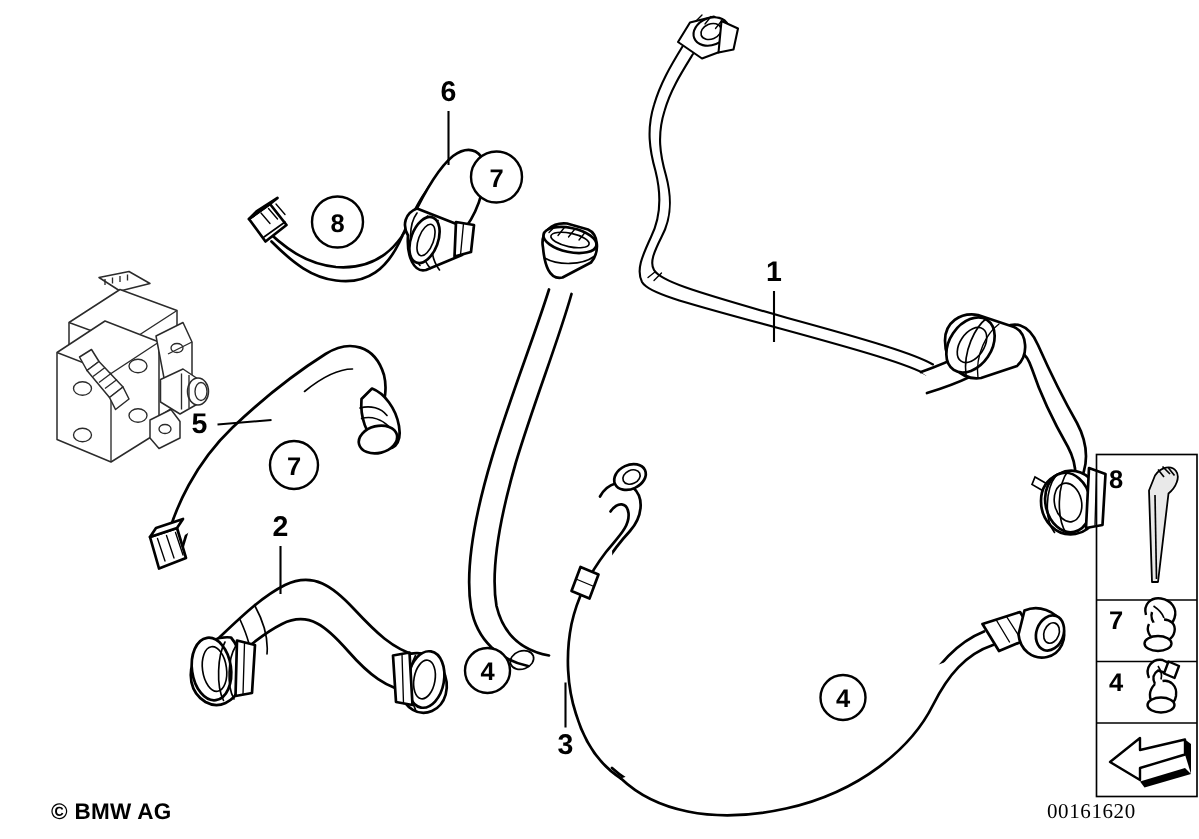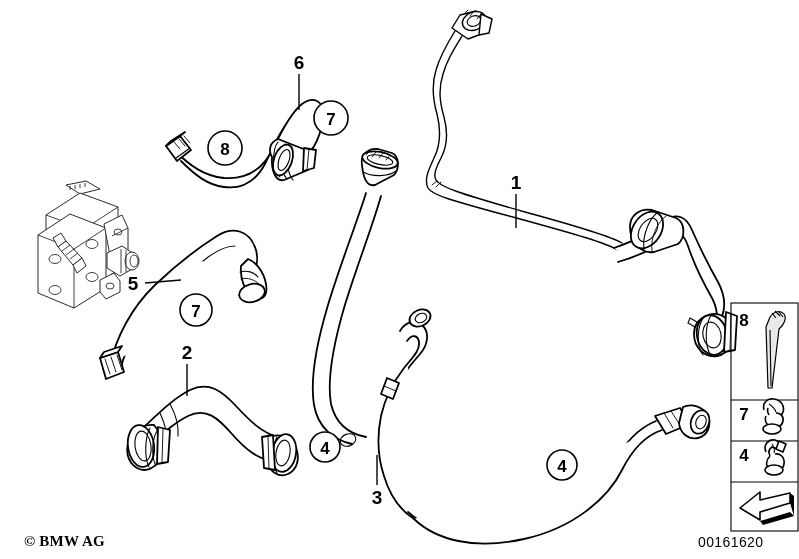--- a/index.html
+++ b/index.html
@@ -20,28 +20,28 @@
     font-family:"Liberation Sans", sans-serif;
     font-weight:bold;font-size:17px;fill:#000;
     text-anchor:middle;dominant-baseline:central;
   }
   .legTxt{
     font-family:"Liberation Sans", sans-serif;
     font-weight:bold;font-size:17px;fill:#000;
     text-anchor:middle;dominant-baseline:central;
   }
   .copy{
-    position:absolute;left:24px;top:533px;
-    font-family:Liberation Serif, serif;
+    position:absolute;left:34px;top:533px;
+    font-family:Liberation Sans, sans-serif;
     font-weight:bold;font-size:15px;letter-spacing:.2px;
     white-space:nowrap;
   }
   .partno{
     position:absolute;left:698px;top:534px;
-    font-family:Liberation Sans, sans-serif;
+    font-family:Liberation Serif, serif;
     font-size:14px;letter-spacing:.4px;white-space:nowrap;
   }
   .hose-body{fill:#ffffff;stroke:#000;stroke-width:1.8;stroke-linejoin:round;stroke-linecap:round;}
   .hose-thin{fill:#ffffff;stroke:#000;stroke-width:1.4;stroke-linejoin:round;stroke-linecap:round;}
   .detail{fill:none;stroke:#000;stroke-width:1.1;stroke-linecap:round;}
   .detail2{fill:none;stroke:#000;stroke-width:0.9;stroke-linecap:round;}
   .cooler{fill:#ffffff;stroke:#2b2b2b;stroke-width:1;stroke-linejoin:round;}
   .coolerline{fill:none;stroke:#2b2b2b;stroke-width:0.9;}
   .legendbox{fill:none;stroke:#000;stroke-width:1.1;}
   .clipfill{fill:#ffffff;stroke:#000;stroke-width:1.6;stroke-linejoin:round;}

